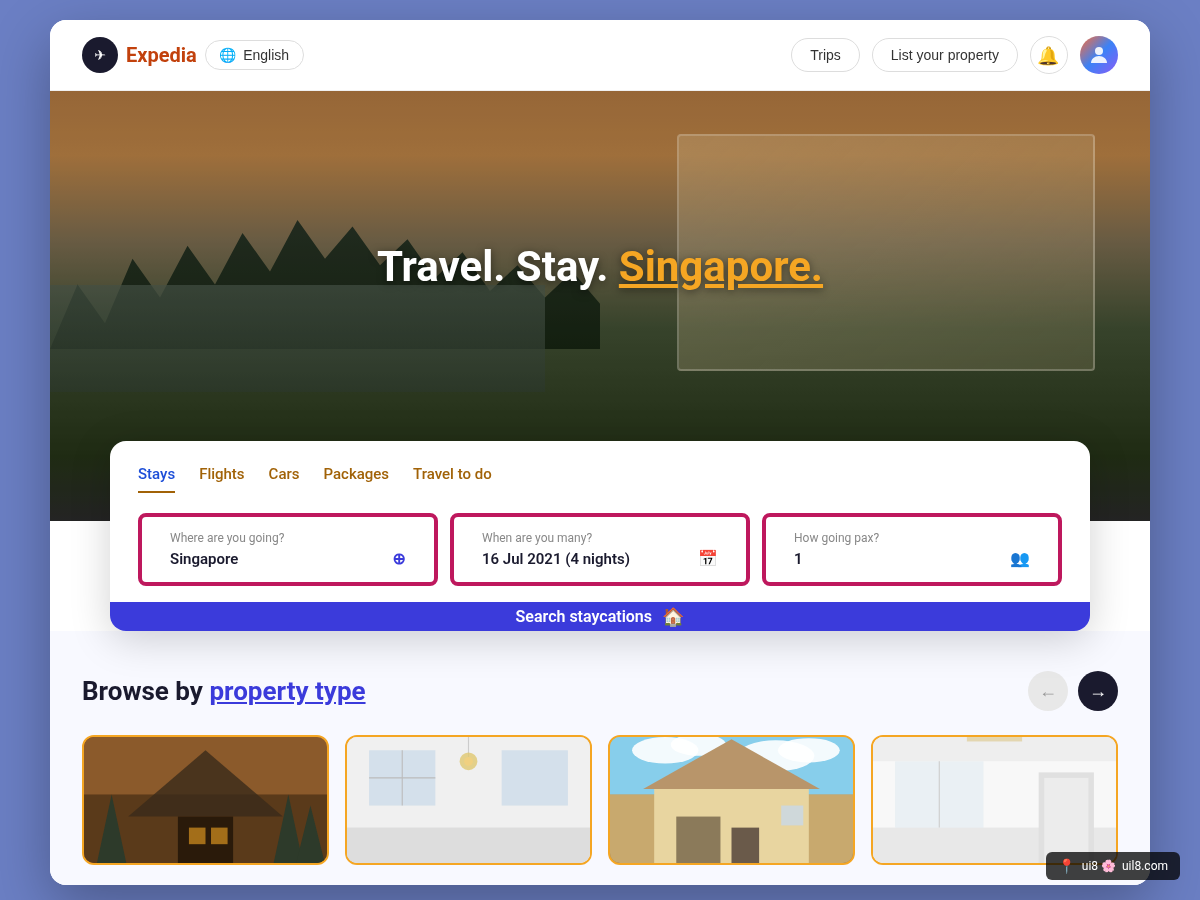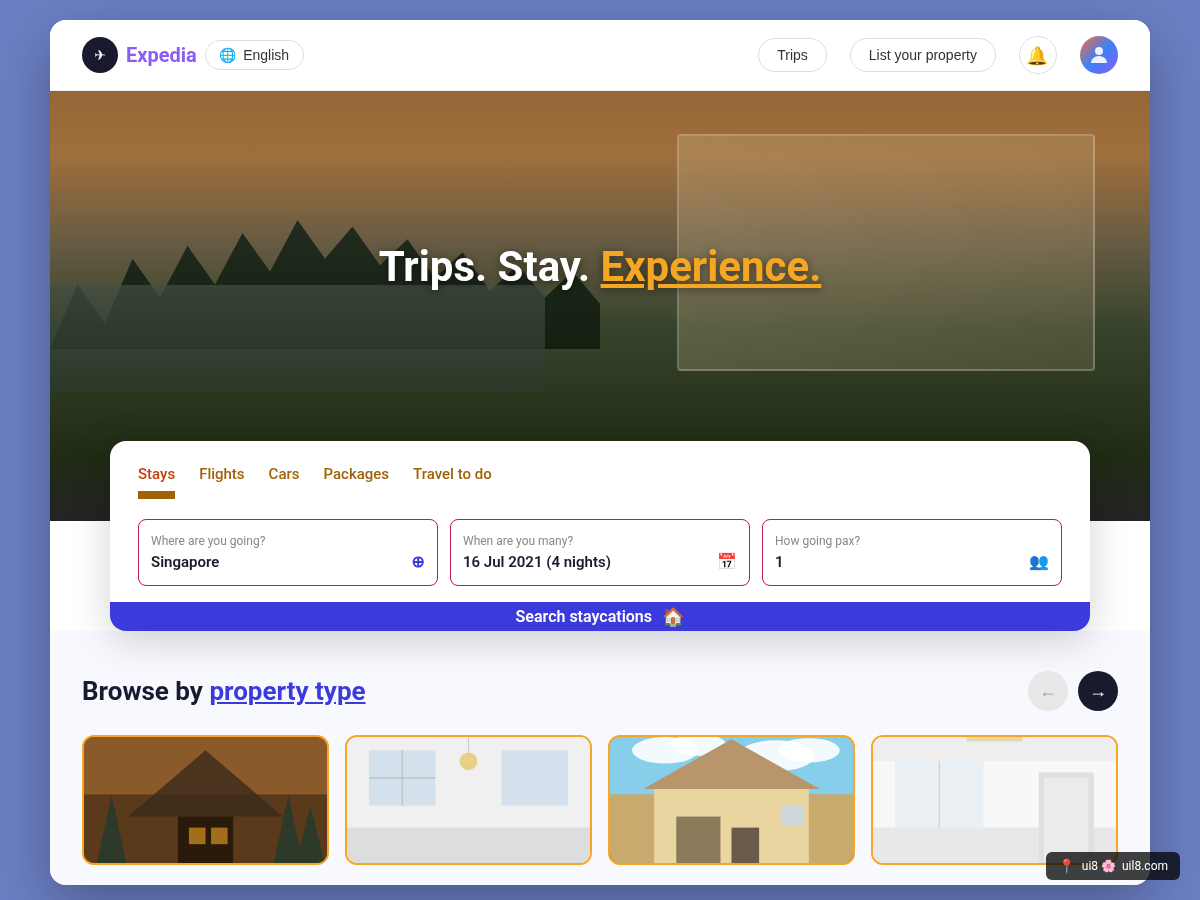--- a/index.html
+++ b/index.html
@@ -41,38 +41,38 @@
       border-radius: 50%;
       display: flex;
       align-items: center;
       justify-content: center;
       color: #fff;
       font-size: 14px;
     }
     .logo-text {
       font-size: 20px;
       font-weight: 700;
-      color: #8b5cf6;
+      color: #c2410c;
     }
     .lang-btn {
       display: flex;
       align-items: center;
       gap: 6px;
       border: 1.5px solid #ddd;
       border-radius: 20px;
       padding: 6px 14px;
       font-size: 14px;
       color: #333;
       cursor: pointer;
       background: #fff;
     }
     .nav-right {
       display: flex;
       align-items: center;
-      gap: 23px;
+      gap: 12px;
     }
     .nav-btn {
       border: 1.5px solid #ddd;
       border-radius: 20px;
       padding: 8px 18px;
       font-size: 14px;
       color: #333;
       cursor: pointer;
       background: #fff;
       font-weight: 500;
@@ -199,32 +199,32 @@
     }
     .search-tab {
       font-size: 15px;
       padding-bottom: 8px;
       cursor: pointer;
       color: #a16207;
       font-weight: 500;
       border-bottom: 2px solid transparent;
     }
     .search-tab.active {
-      color: #c2410c;
-      border-bottom: 8px solid #a16207;
+      color: #1d4ed8;
+      border-bottom: 2px solid #a16207;
     }
     .search-fields {
       display: flex;
       gap: 0;
       margin-bottom: 0;
     }
     .search-field {
       flex: 1;
-      padding: 14px 12px;
-      border: 1px solid #be185d;
+      padding: 14px 28px;
+      border: 4px solid #be185d;
       border-radius: 8px;
       margin: 0 6px;
       cursor: pointer;
       position: relative;
     }
     .search-field:first-child { margin-left: 0; }
     .search-field:last-child { margin-right: 0; }
     .field-label {
       font-size: 12px;
       color: #888;
@@ -386,21 +386,21 @@
 
     <div class="hero-trees"></div>
 
     <div class="hero-water"></div>
 
     <div class="hero-glass-structure"></div>
     <div class="hero-overlay"></div>
 
     <div class="hero-title">
       <span class="hero-title-text">
-        <span>Trips. Stay. </span><span class="hero-title-highlight">Experience.</span>
+        <span>Travel. Stay. </span><span class="hero-title-highlight">Singapore.</span>
       </span>
     </div>
   </div>
 
   <div class="search-widget-wrapper">
     <div class="search-widget">
       <div class="search-tabs">
         <div class="search-tab active">Stays</div>
         <div class="search-tab">Flights</div>
         <div class="search-tab">Cars</div>

